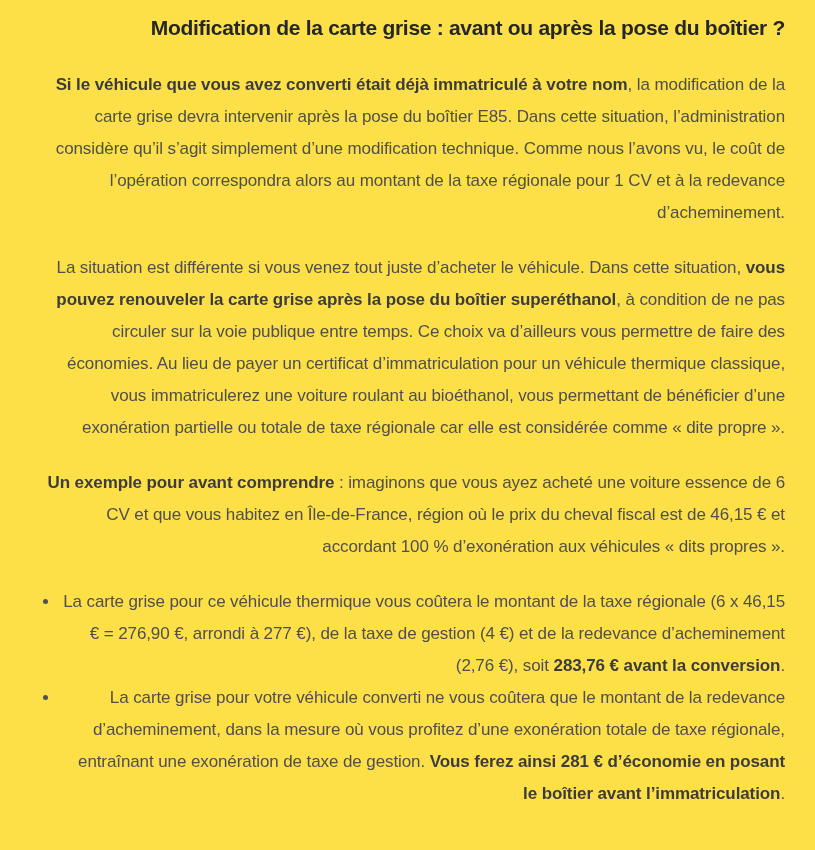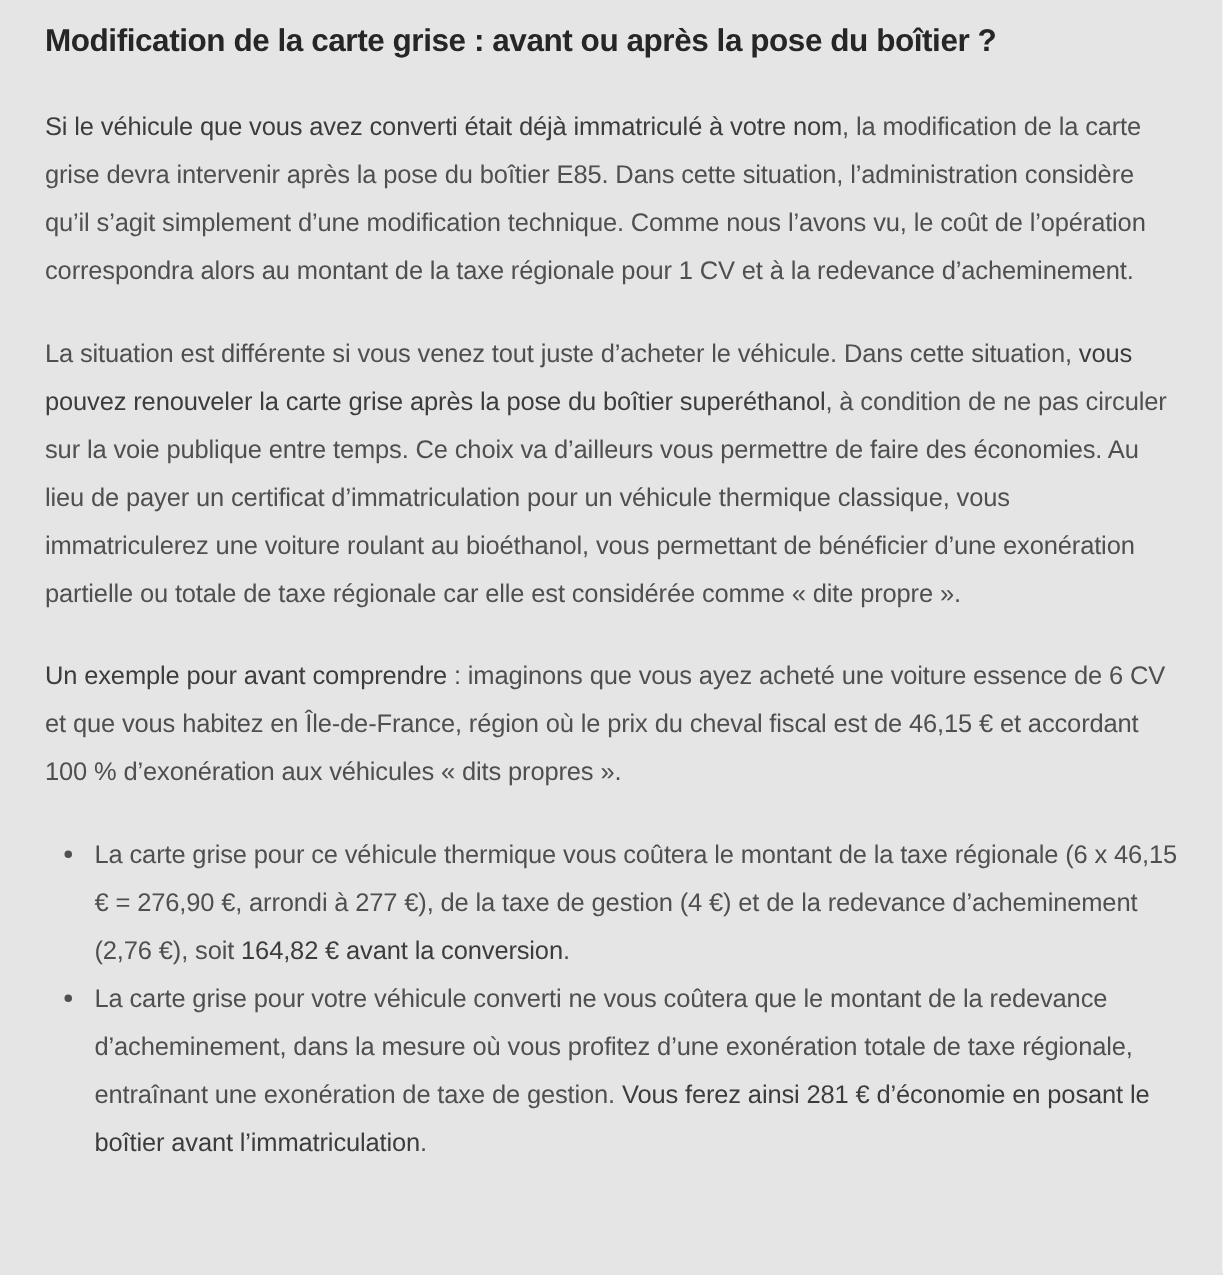--- a/index.html
+++ b/index.html
@@ -6,40 +6,41 @@
     margin: 0;
     padding: 0;
     background: #ffffff;
   }
   .page {
     width: 815px;
     height: 850px;
     box-sizing: border-box;
     padding: 14px 30px 0 30px;
     overflow: hidden;
-    background: #e5e5e5;
+    background: #fde047;
     font-family: "Liberation Sans", "DejaVu Sans", sans-serif;
+    text-align: right;
   }
   h1.article-title {
     font-size: 21px;
     line-height: 28px;
     font-weight: 700;
     color: #262626;
     letter-spacing: -0.3px;
     margin: 0 0 27px 0;
   }
   .article-body p {
     font-size: 17px;
     line-height: 32px;
     letter-spacing: -0.1px;
     color: #4f4f4f;
     margin: 0 0 23px 0;
   }
   .article-body strong {
-    font-weight: 400;
+    font-weight: 700;
     color: #3c3c3c;
   }
   .article-body ul {
     margin: 6px 0 0 0;
     padding: 0 0 0 30px;
     list-style: disc outside;
     color: #4f4f4f;
   }
   .article-body li {
     font-size: 17px;
@@ -52,17 +53,17 @@
 </head>
 <body>
 
 <div class="page">
   <h1 class="article-title">Modification de la carte grise : avant ou après la pose du boîtier ?</h1>
   <div class="article-body" id="article-body">
       <p><strong>Si le véhicule que vous avez converti était déjà immatriculé à votre nom</strong><span>, la modification de la carte grise devra intervenir après la pose du boîtier E85. Dans cette situation, l’administration considère qu’il s’agit simplement d’une modification technique. Comme nous l’avons vu, le coût de l’opération correspondra alors au montant de la taxe régionale pour 1 CV et à la redevance d’acheminement.</span></p>
       <p><span>La situation est différente si vous venez tout juste d’acheter le véhicule. Dans cette situation, </span><strong>vous pouvez renouveler la carte grise après la pose du boîtier superéthanol</strong><span>, à condition de ne pas circuler sur la voie publique entre temps. Ce choix va d’ailleurs vous permettre de faire des économies. Au lieu de payer un certificat d’immatriculation pour un véhicule thermique classique, vous immatriculerez une voiture roulant au bioéthanol, vous permettant de bénéficier d’une exonération partielle ou totale de taxe régionale car elle est considérée comme « dite propre ».</span></p>
       <p><strong>Un exemple pour avant comprendre</strong><span> : imaginons que vous ayez acheté une voiture essence de 6 CV et que vous habitez en Île-de-France, région où le prix du cheval fiscal est de 46,15 € et accordant 100 % d’exonération aux véhicules « dits propres ».</span></p>
       <ul>
-        <li><span>La carte grise pour ce véhicule thermique vous coûtera le montant de la taxe régionale (6 x 46,15 € = 276,90 €, arrondi à 277 €), de la taxe de gestion (4 €) et de la redevance d’acheminement (2,76 €), soit </span><strong>164,82 € avant la conversion</strong><span>.</span></li>
+        <li><span>La carte grise pour ce véhicule thermique vous coûtera le montant de la taxe régionale (6 x 46,15 € = 276,90 €, arrondi à 277 €), de la taxe de gestion (4 €) et de la redevance d’acheminement (2,76 €), soit </span><strong>283,76 € avant la conversion</strong><span>.</span></li>
         <li><span>La carte grise pour votre véhicule converti ne vous coûtera que le montant de la redevance d’acheminement, dans la mesure où vous profitez d’une exonération totale de taxe régionale, entraînant une exonération de taxe de gestion. </span><strong>Vous ferez ainsi 281 € d’économie en posant le boîtier avant l’immatriculation</strong><span>.</span></li>
       </ul>
     </div>
 </div>
 
 </body></html>

